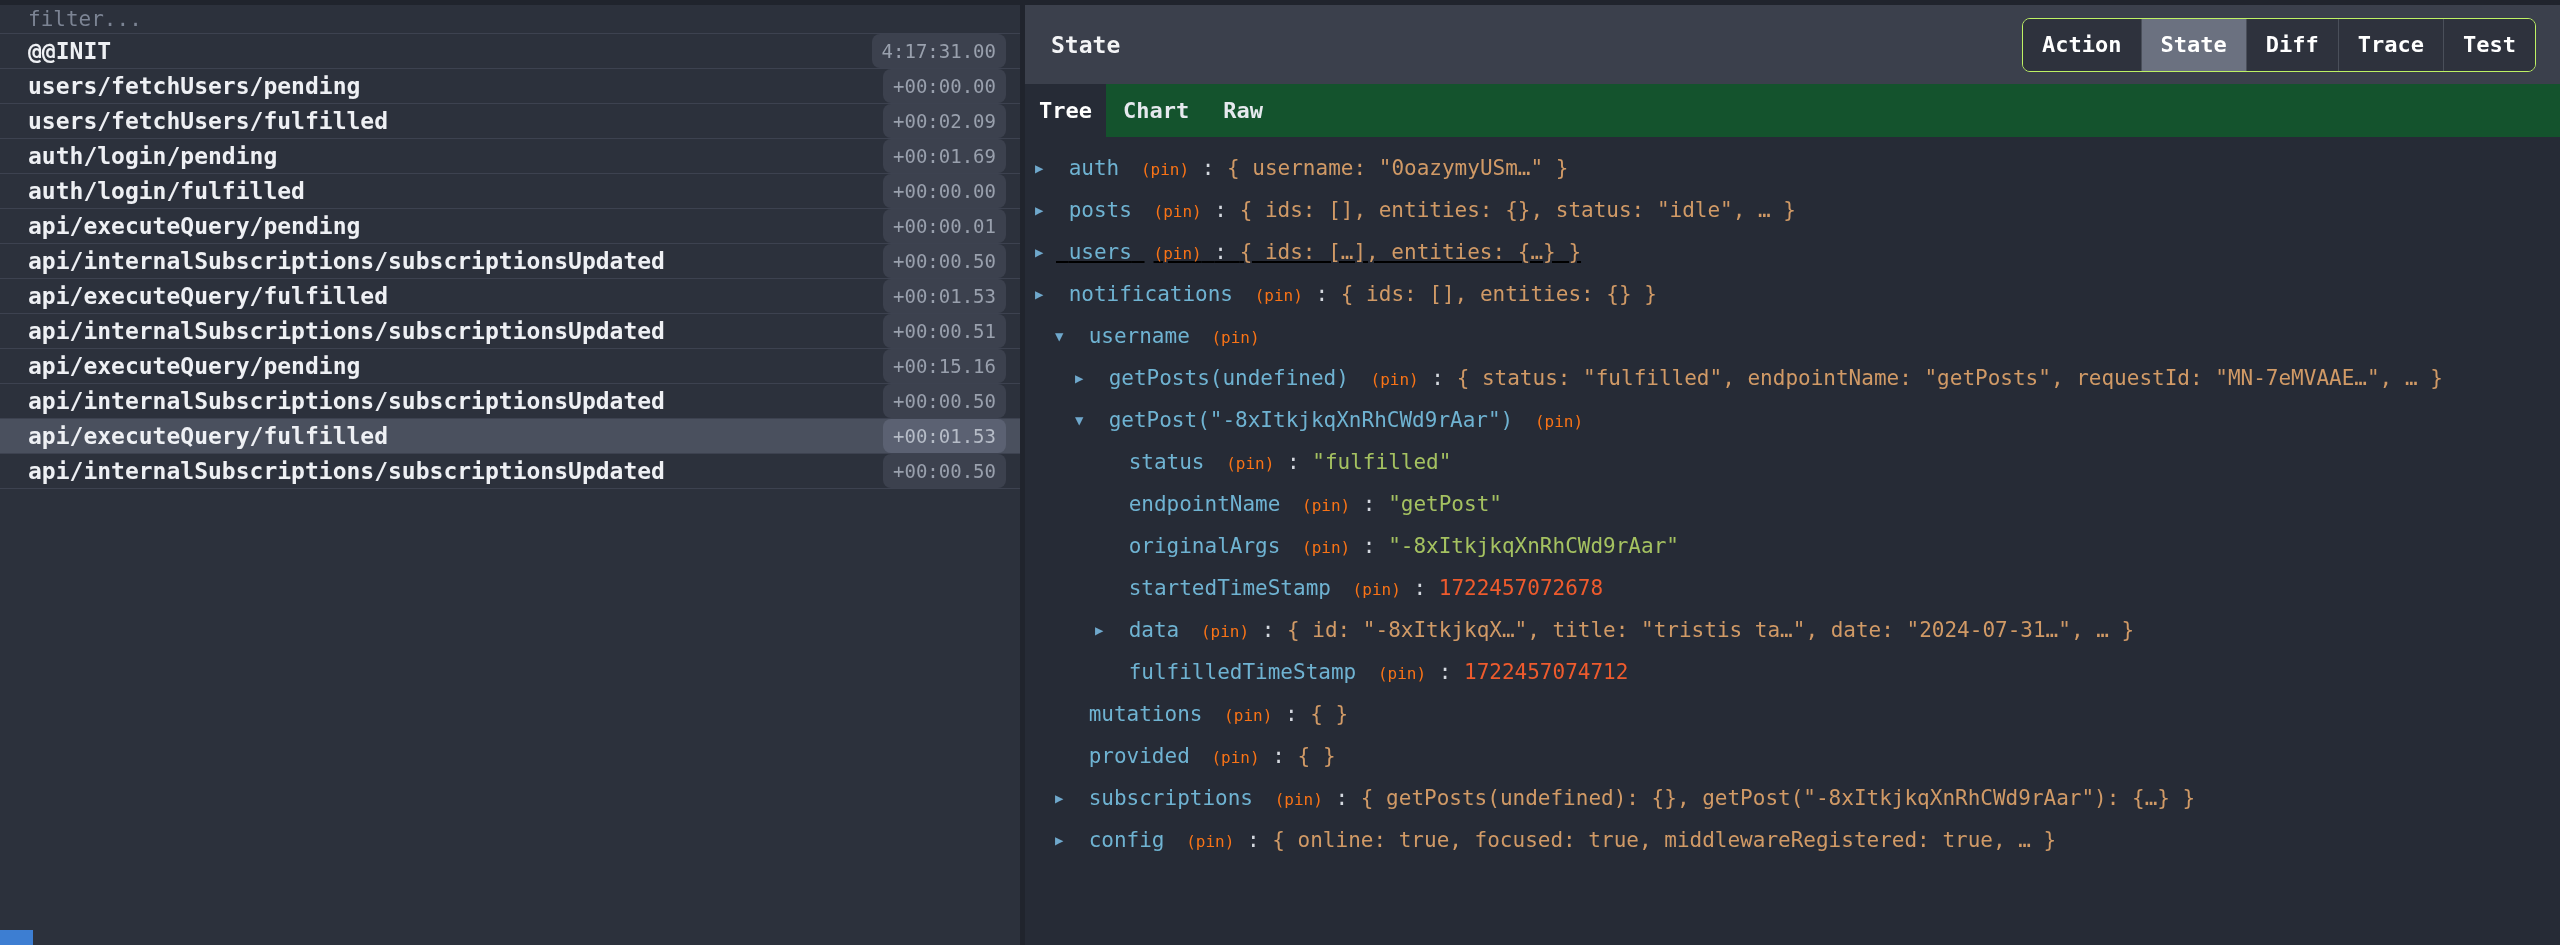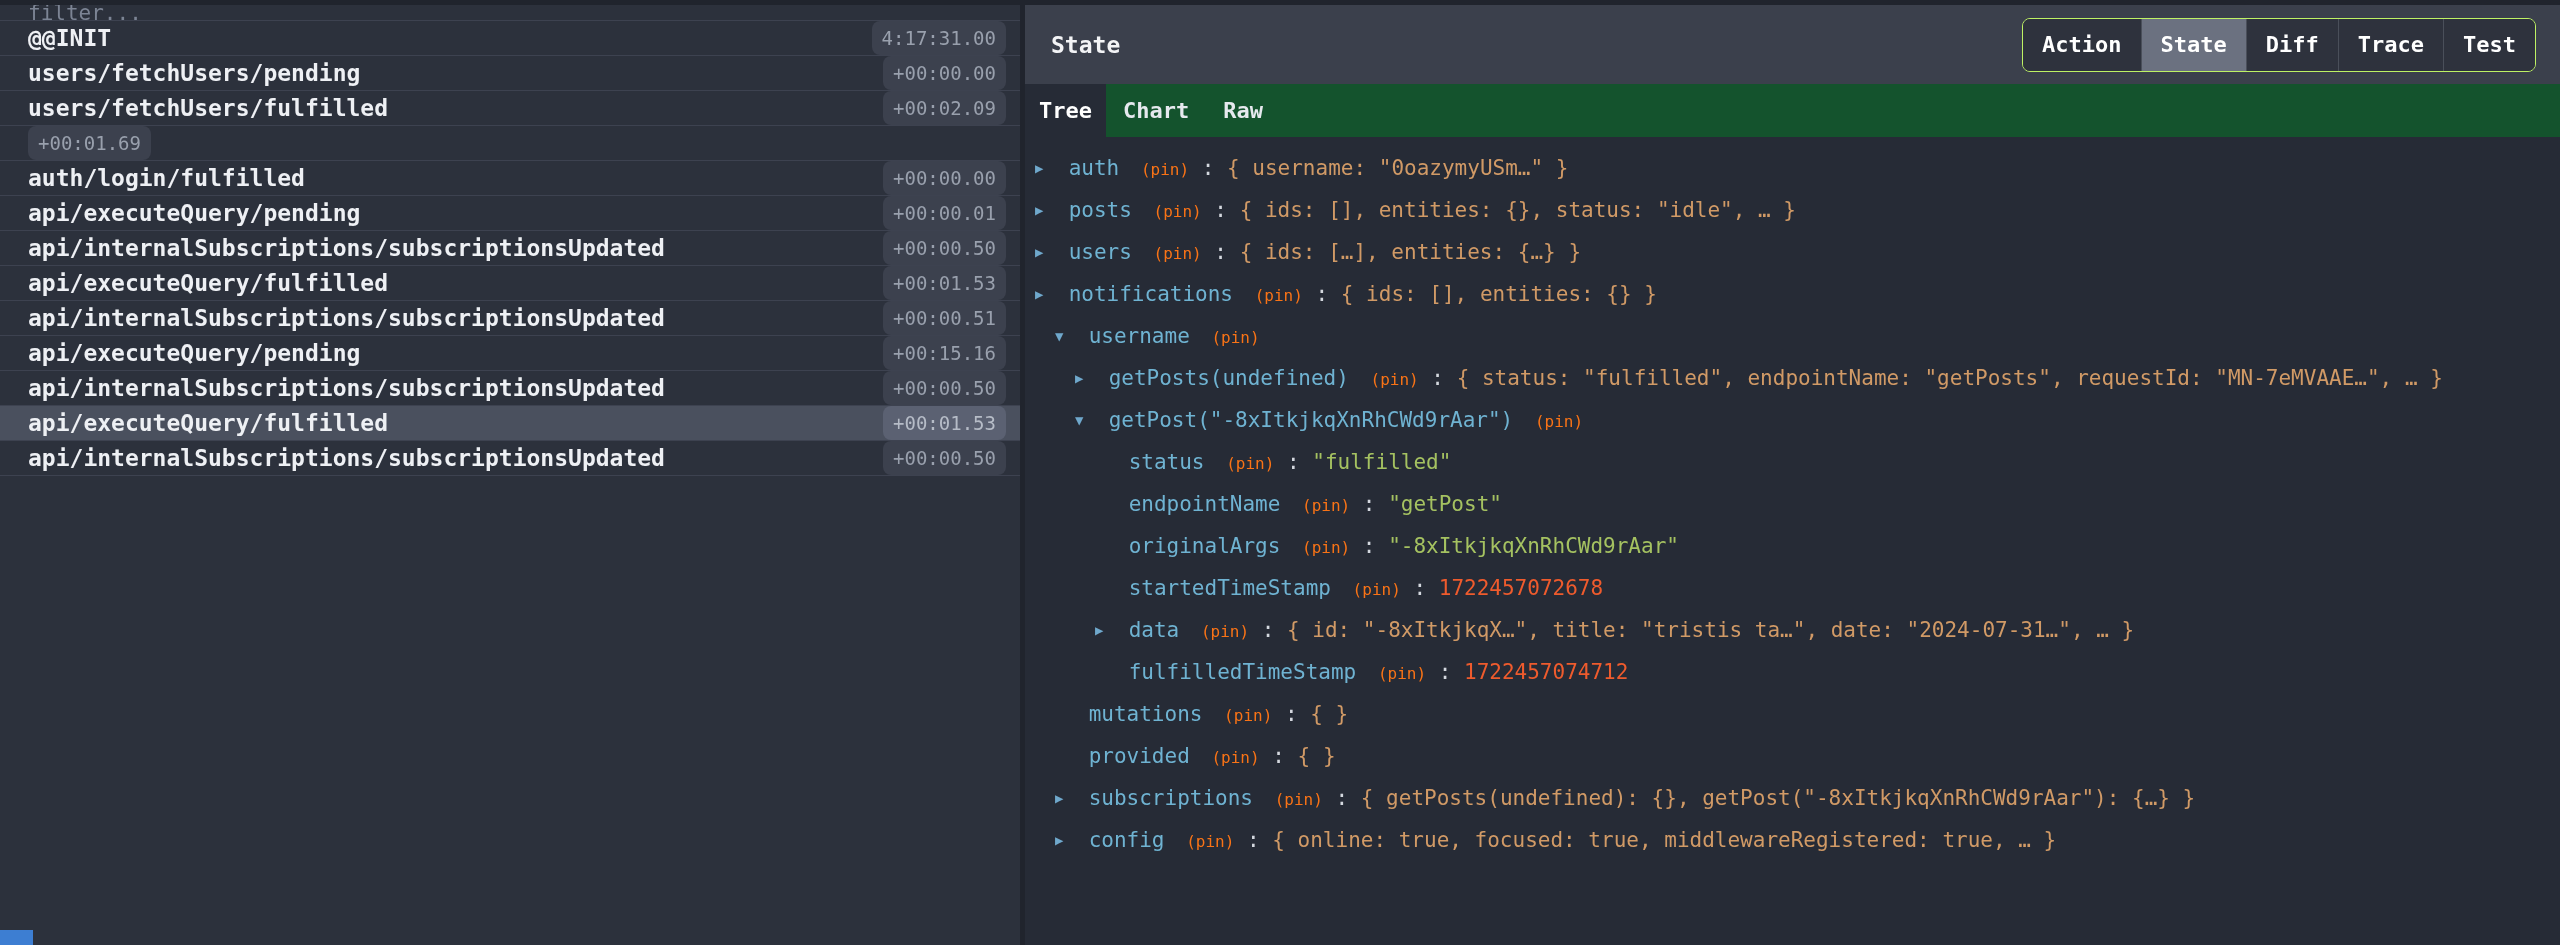--- a/index.html
+++ b/index.html
@@ -14,21 +14,21 @@
 
   
   .left-panel {
     width: 1025px; flex: 0 0 1025px;
     background: #2c313c;
     border-right: 5px solid #20242d;
     display: flex; flex-direction: column;
     position: relative;
   }
   .filter-row {
-    height: 16px;
+    height: 29px;
     border-bottom: 1px solid #3d4250;
     display: flex; align-items: center;
   }
   .filter-row input {
     width: 100%; height: 100%;
     background: transparent; border: none; outline: none;
     color: #e8eaee; font-family: "DejaVu Sans Mono", monospace;
     font-size: 21px; padding-left: 28px;
   }
   .filter-row input::placeholder { color: #7c8494; }
@@ -135,20 +135,21 @@
     <span class="action-label">users/fetchUsers/pending</span>
     <span class="action-time">+00:00.00</span>
   </div>
 
   <div class="action-row">
     <span class="action-label">users/fetchUsers/fulfilled</span>
     <span class="action-time">+00:02.09</span>
   </div>
 
   <div class="action-row">
+    <span class="action-label">auth/login/pending</span>
     <span class="action-time">+00:01.69</span>
   </div>
 
   <div class="action-row">
     <span class="action-label">auth/login/fulfilled</span>
     <span class="action-time">+00:00.00</span>
   </div>
 
   <div class="action-row">
     <span class="action-label">api/executeQuery/pending</span>
@@ -225,21 +226,21 @@
   </div>
 
   <div class="tree-row" style="padding-left: 10px;">
     <span class="arrow">▶</span>
     <span class="tkey">posts</span>
     <span class="tpin">(pin)</span>
     <span class="tsep">: </span>
     <span class="tval preview">{ ids: [], entities: {}, status: "idle", … }</span>
   </div>
 
-  <div class="tree-row" style="padding-left: 10px;">
+  <div class="tree-row" style="padding-left: 10px; text-decoration: underline;">
     <span class="arrow">▶</span>
     <span class="tkey">users</span>
     <span class="tpin">(pin)</span>
     <span class="tsep">: </span>
     <span class="tval preview">{ ids: […], entities: {…} }</span>
   </div>
 
   <div class="tree-row" style="padding-left: 10px;">
     <span class="arrow">▶</span>
     <span class="tkey">notifications</span>

